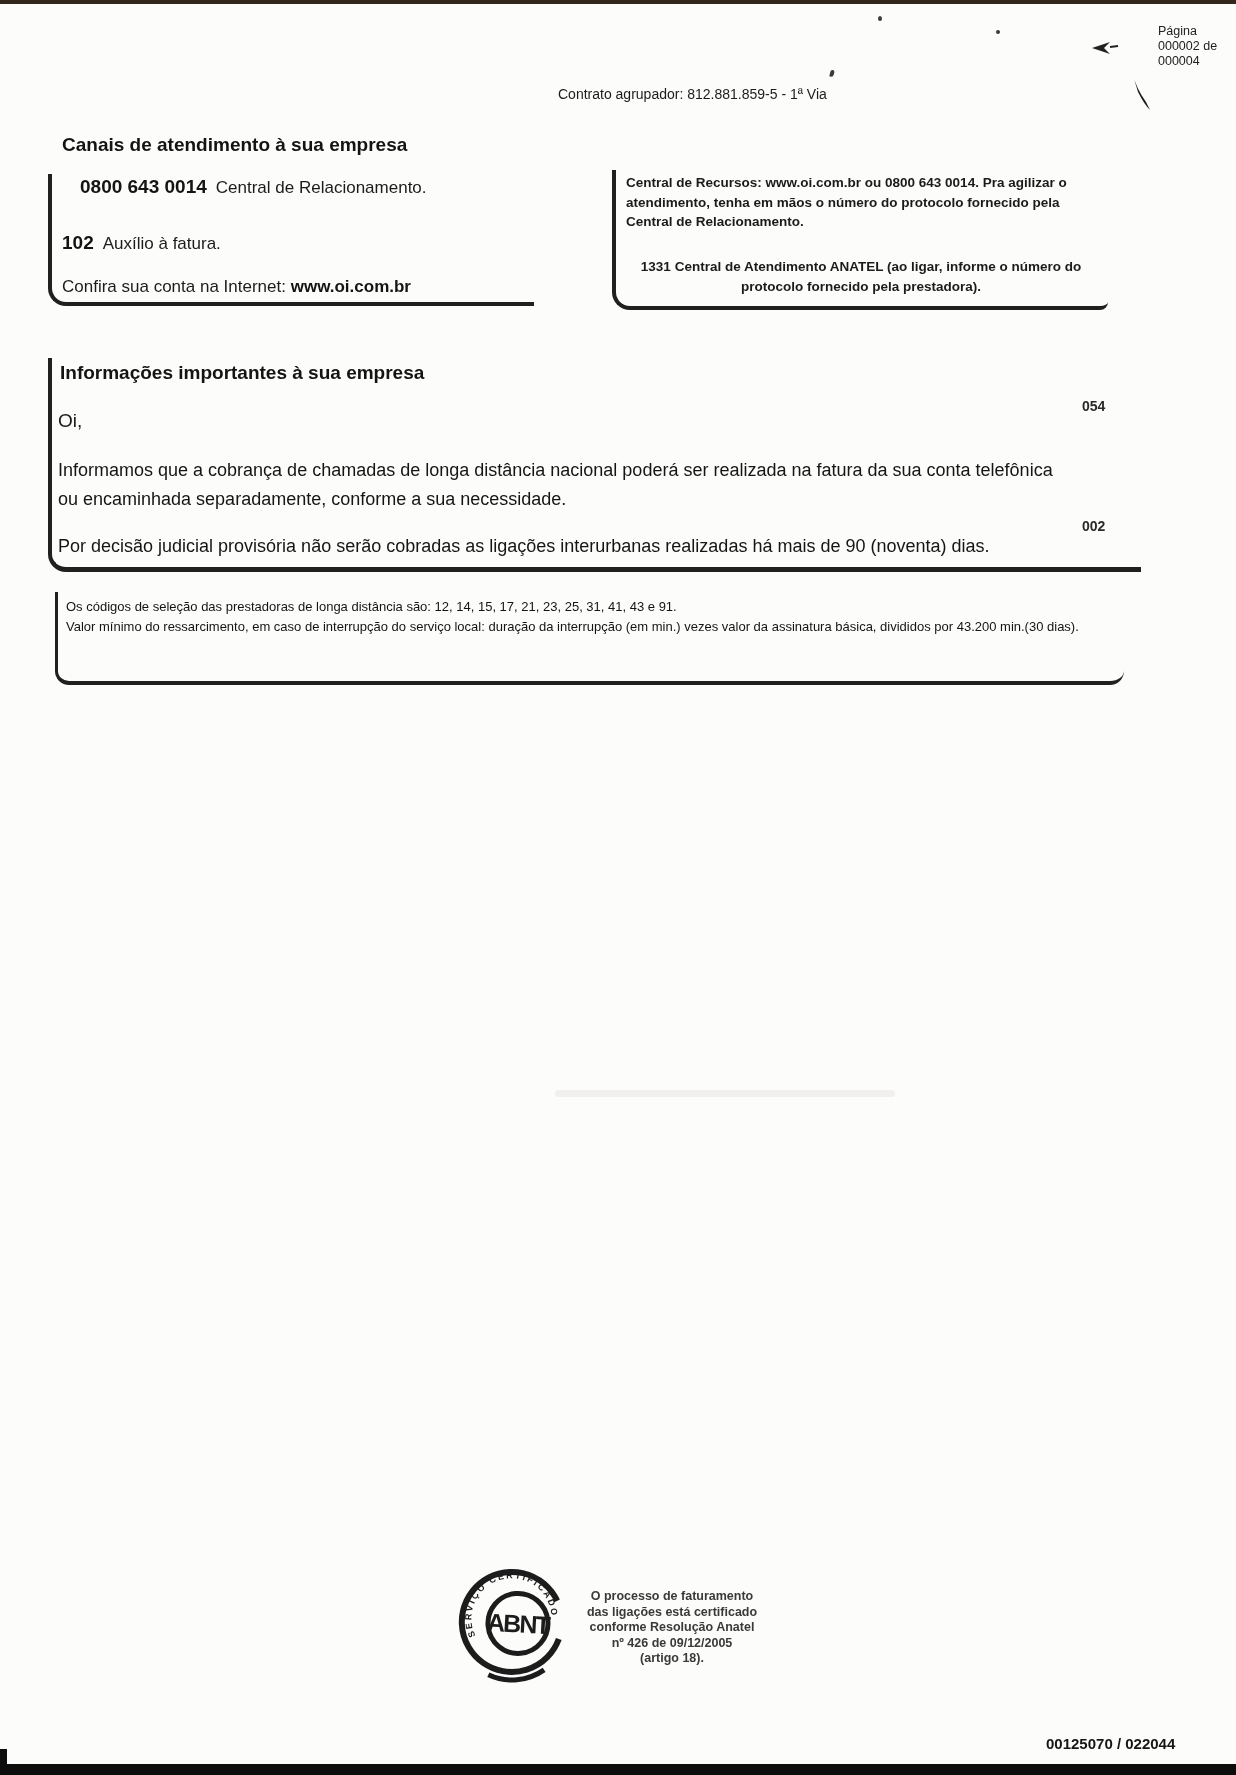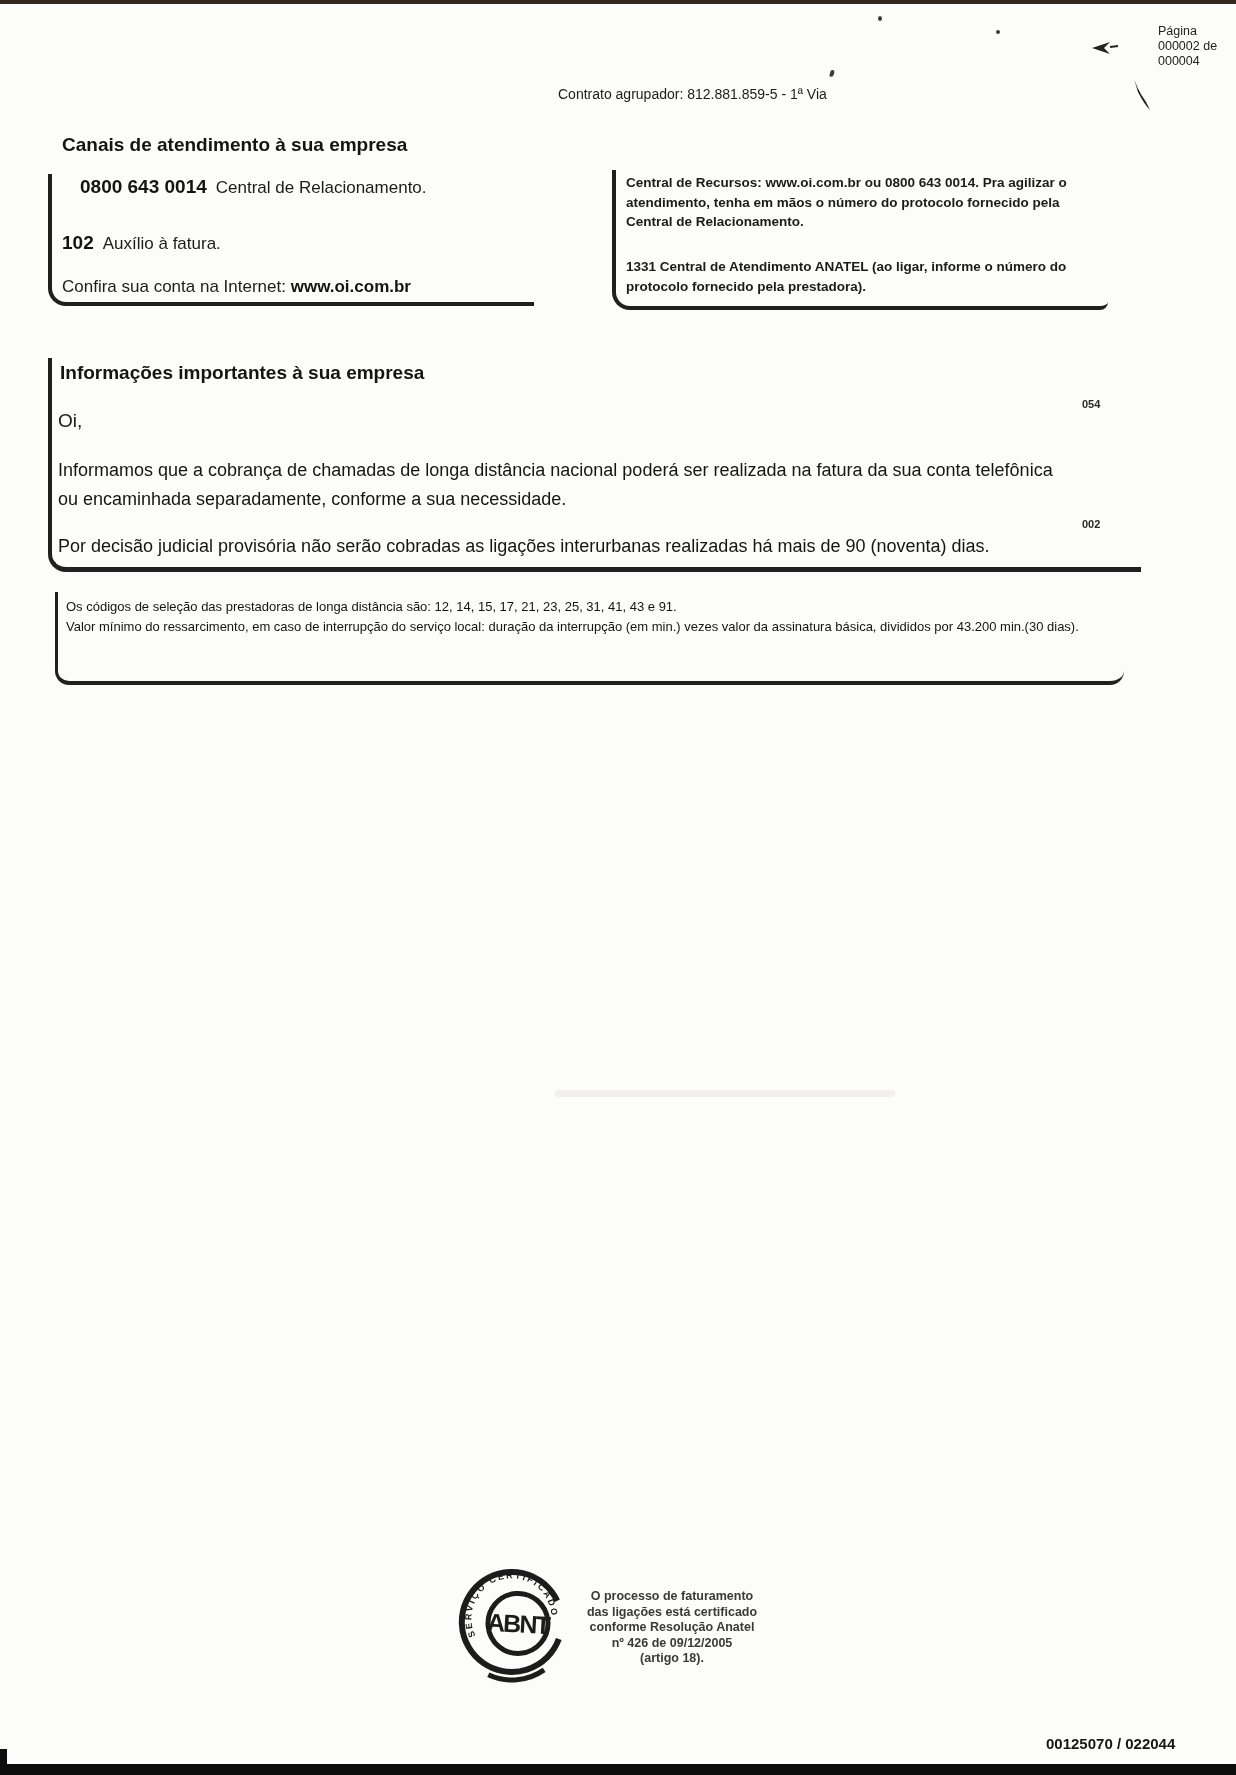--- a/index.html
+++ b/index.html
@@ -30,24 +30,24 @@
   .channels-title{left:62px;top:134px;font-size:19px;font-weight:bold;color:#141414;}
   .channel-row{font-size:17px;color:#1c1c1c;}
   .channel-number{font-size:19px;font-weight:bold;color:#141414;margin-right:9px;}
   .row1{left:56px;top:176px;margin-left:24px;}
   .row2{left:62px;top:232px;}
   .row3{left:62px;top:277px;font-size:17px;}
   .bold{font-weight:bold;color:#141414;}
 
   .resources-text{font-size:13.5px;font-weight:bold;line-height:19.5px;color:#1b1b1b;width:470px;}
   .res-p1{left:626px;top:173px;}
-  .res-p2{left:626px;top:257px;}
+  .res-p2{left:626px;top:257px;text-align:center;}
 
   .info-title{left:60px;top:362px;font-size:19px;font-weight:bold;color:#141414;}
-  .info-code{font-size:11px;font-weight:bold;color:#2a2a2a;}
+  .info-code{font-size:14px;font-weight:bold;color:#2a2a2a;}
   .code-top{left:1082px;top:398px;}
   .code-mid{left:1082px;top:518px;}
   .info-salutation{left:58px;top:410px;font-size:19px;}
   .info-para1{left:58px;top:456px;width:1015px;font-size:18px;line-height:29px;color:#151515;}
   .info-para2{left:58px;top:536px;font-size:18px;white-space:nowrap;color:#151515;}
 
   .fine-lines{left:66px;top:597px;width:1042px;font-size:13px;line-height:19.5px;color:#141414;}
   .fine-lines div{white-space:pre-wrap;}
 
   .stamp{left:440px;top:1560px;}

